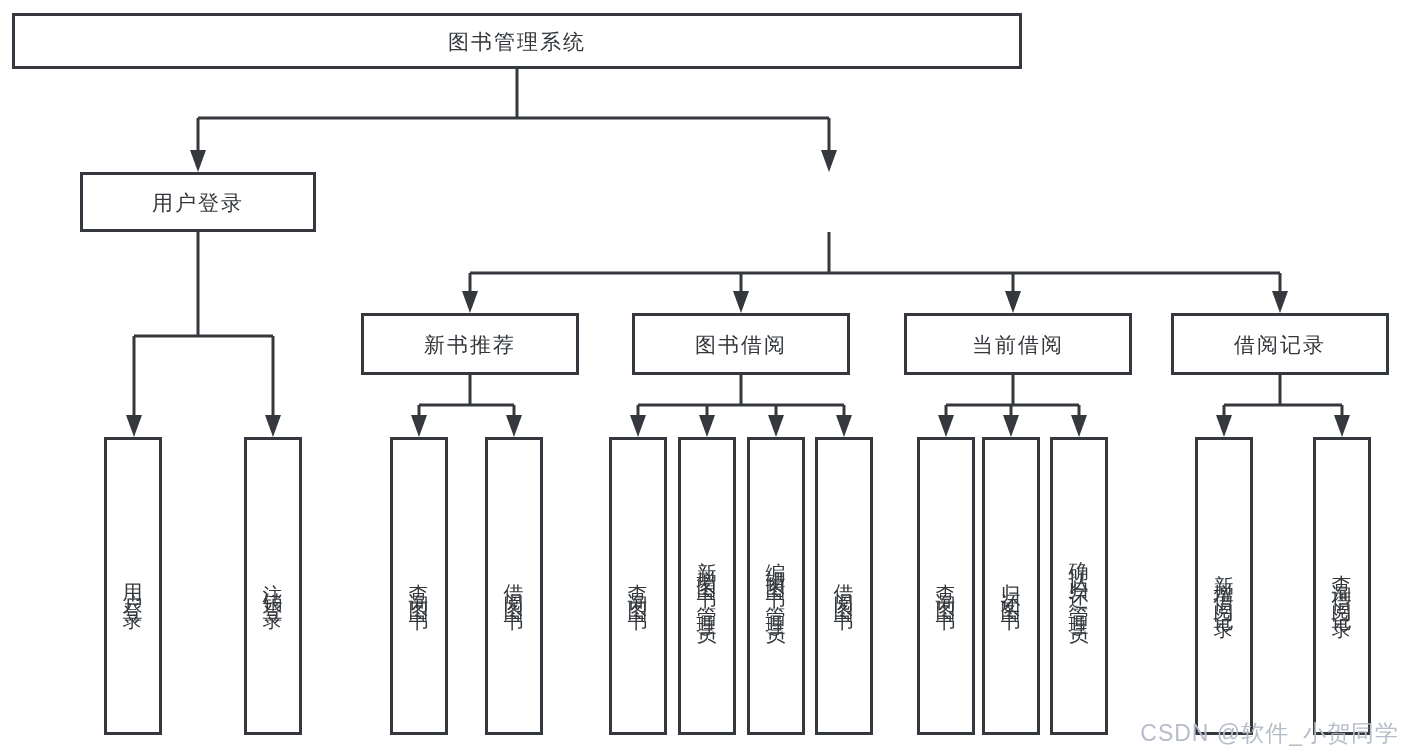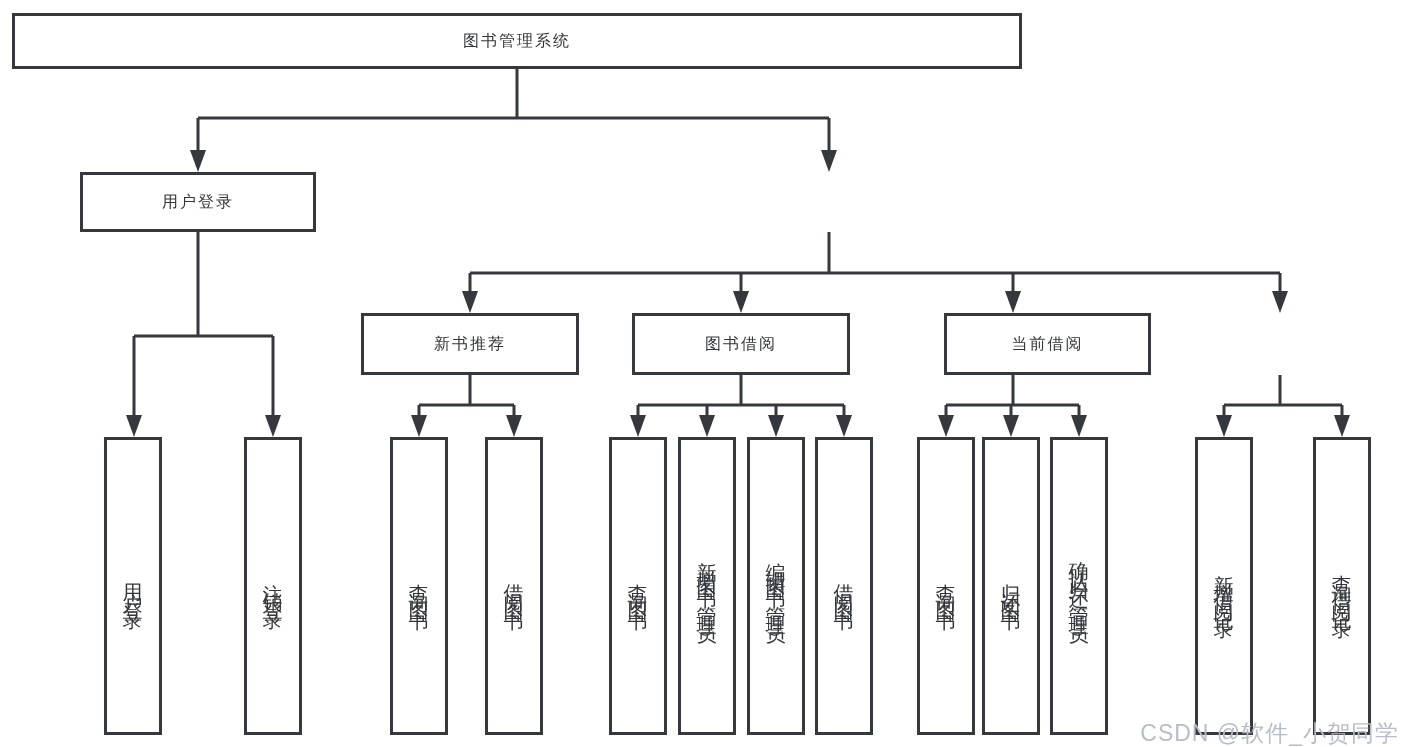--- a/index.html
+++ b/index.html
@@ -27,21 +27,21 @@
     box-sizing: border-box;
     background: #fff;
     border: 3px solid var(--line, #35383c);
     color: var(--text, #33373b);
     display: flex;
     align-items: center;
     justify-content: center;
     text-align: center;
     line-height: 1;
   }
-  .nh { font-size: 16px; letter-spacing: 2px; white-space: nowrap; }
+  .nh { font-size: 21px; letter-spacing: 2px; white-space: nowrap; }
   .nv {
     writing-mode: vertical-rl;
     font-size: 20px;
     letter-spacing: 9px;
     width: 58px; height: 298px; top: 437px;
   }
   .watermark {
     position: absolute;
     top: 718px;
     right: 6px;
@@ -99,21 +99,22 @@
       <polygon points="1342,437 1334,415 1350,415"></polygon>
     </g>
   </svg>
 
   <div class="node nh" style="left:12px;top:13px;width:1010px;height:56px">图书管理系统</div>
 
   <div class="node nh" style="left:80px;top:172px;width:236px;height:60px">用户登录</div>
 
   <div class="node nh" style="left:632px;top:313px;width:218px;height:62px">图书借阅</div>
   <div class="node nh" style="left:361px;top:313px;width:218px;height:62px">新书推荐</div>
-  <div class="node nh" style="left:944px;top:313px;width:207px;height:62px">当前借阅</div>
+  <div class="node nh" style="left:904px;top:313px;width:228px;height:62px">当前借阅</div>
+  <div class="node nh" style="left:1171px;top:313px;width:218px;height:62px">借阅记录</div>
 
   <div class="node nv" style="left:104px">用户登录</div>
   <div class="node nv" style="left:244px">注销登录</div>
 
   <div class="node nv" style="left:390px">查询图书</div>
   <div class="node nv" style="left:485px">借阅图书</div>
 
   <div class="node nv" style="left:609px">查询图书</div>
   <div class="node nv" style="left:678px">新增图书（管理员）</div>
   <div class="node nv" style="left:747px">编辑图书（管理员）</div>

